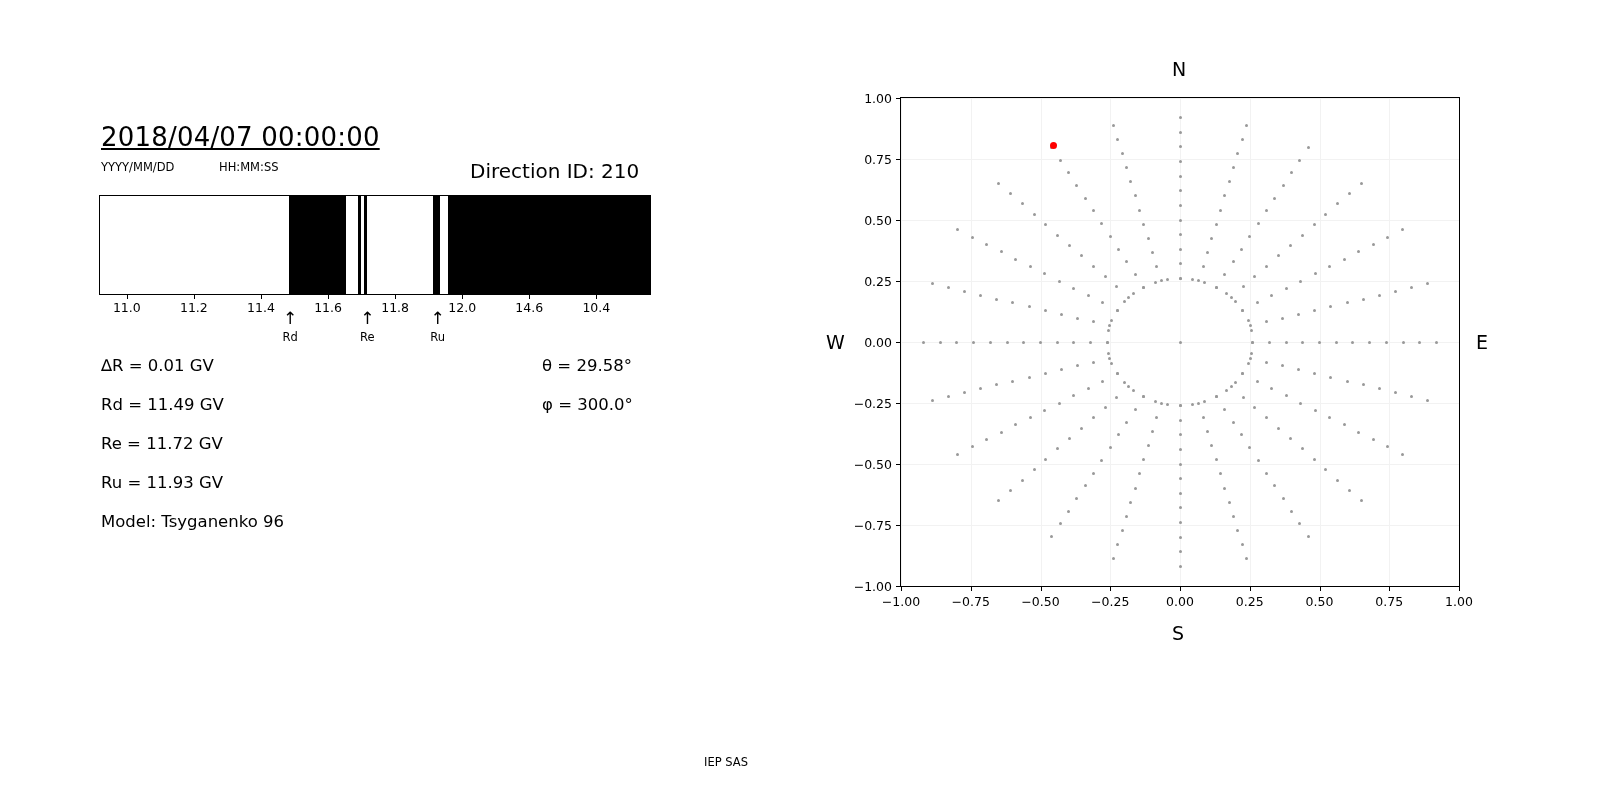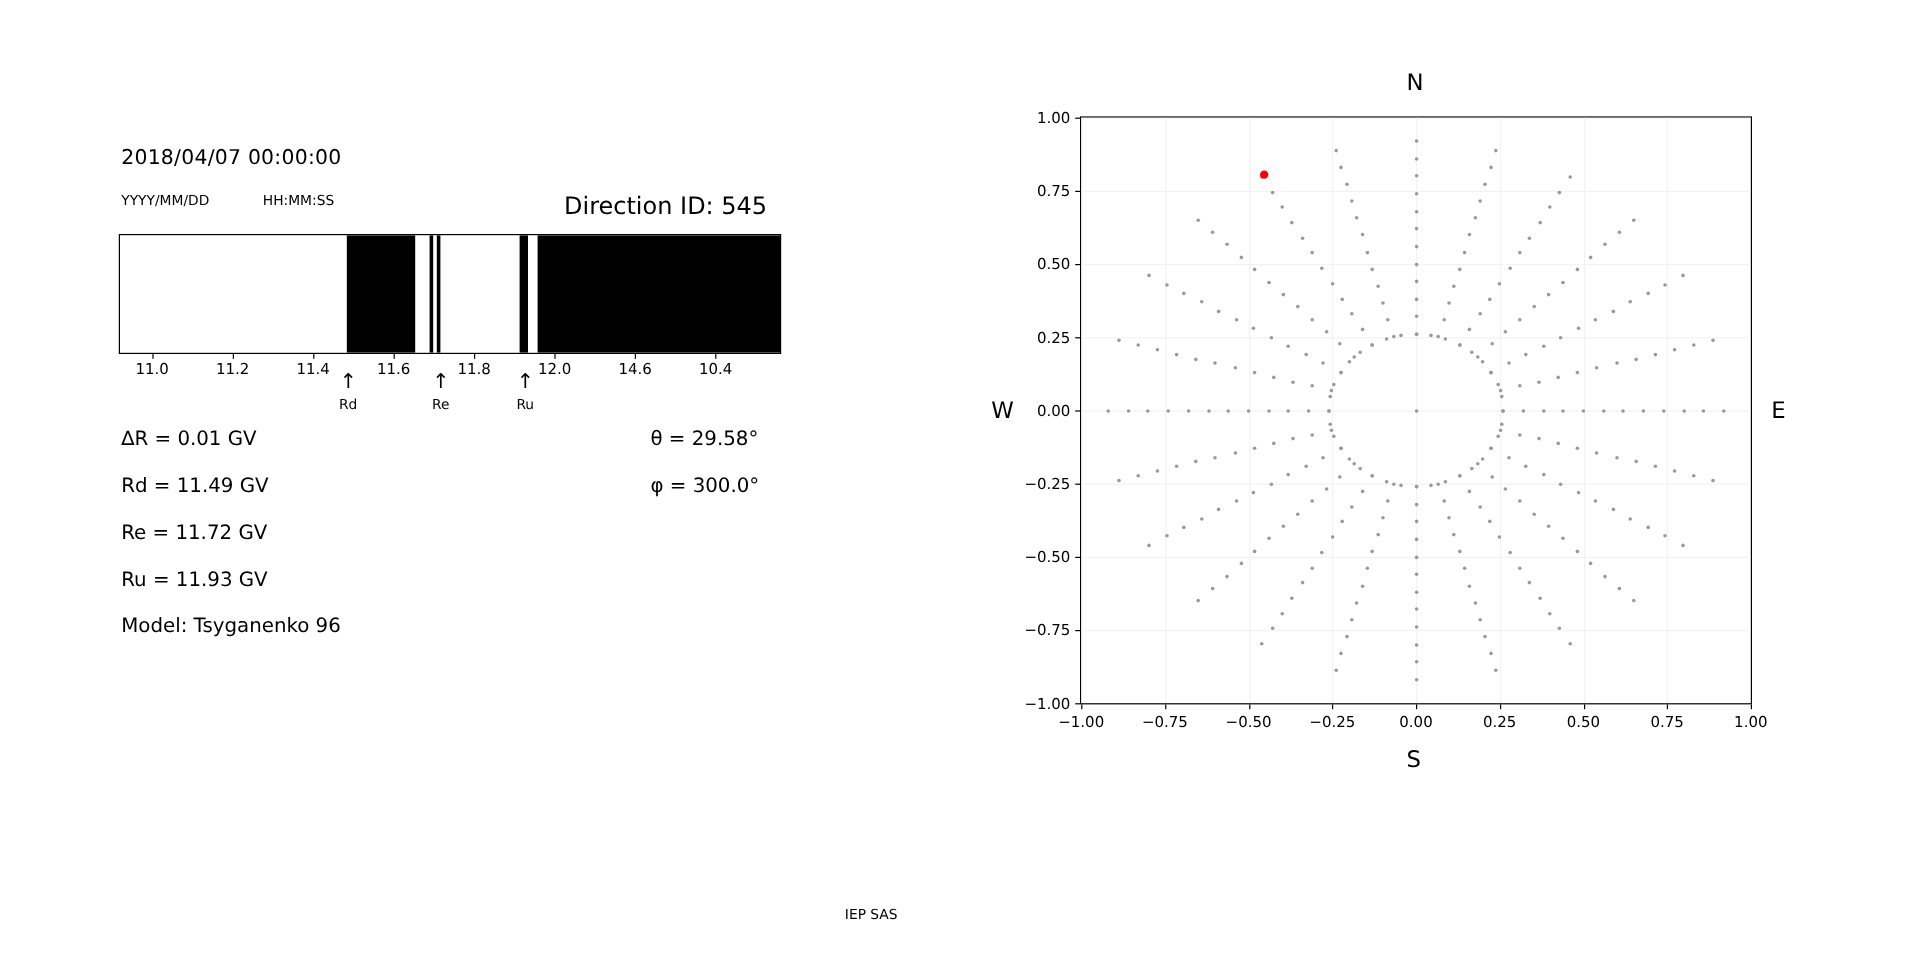--- a/index.html
+++ b/index.html
@@ -11,21 +11,21 @@
     color: #000000;
     overflow: hidden;
   }
   #root { position: relative; width: 1600px; height: 800px; }
 
   
   #left-panel { position: absolute; left: 0; top: 0; width: 740px; height: 640px; }
 
   #datetime-label {
     position: absolute; left: 101px; top: 122px;
-    font-size: 17px; letter-spacing: 0.2px;
+    font-size: 26px; letter-spacing: 0.2px; text-decoration: underline;
   }
   #datetime-format-date {
     position: absolute; left: 101px; top: 160px;
     font-size: 11.5px;
   }
   #datetime-format-time {
     position: absolute; left: 219px; top: 160px;
     font-size: 11.5px;
   }
   #direction-id {
@@ -127,21 +127,21 @@
 </head>
 <body>
 
 <div id="root">
 
   <div id="left-panel">
 
     <div id="datetime-label">2018/04/07 00:00:00</div>
     <div id="datetime-format-date">YYYY/MM/DD</div>
     <div id="datetime-format-time">HH:MM:SS</div>
-    <div id="direction-id">Direction ID: 545</div>
+    <div id="direction-id">Direction ID: 210</div>
 
     <div id="penumbra-plot">
         <div class="pen-band" style="left: 189.482px; width: 57.0122px;"></div>
         <div class="pen-band" style="left: 257.561px; width: 3.01829px;"></div>
         <div class="pen-band" style="left: 263.598px; width: 3.35366px;"></div>
         <div class="pen-band" style="left: 332.683px; width: 7.71341px;"></div>
         <div class="pen-band" style="left: 348.11px; width: 201.89px;"></div>
       </div>
     <div id="penumbra-axis">
         <div class="tick-line" style="left: 27.8293px;"></div>

